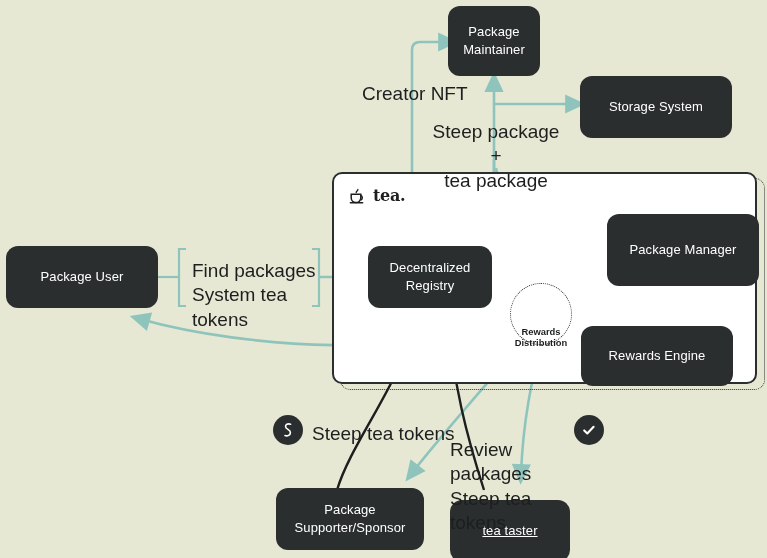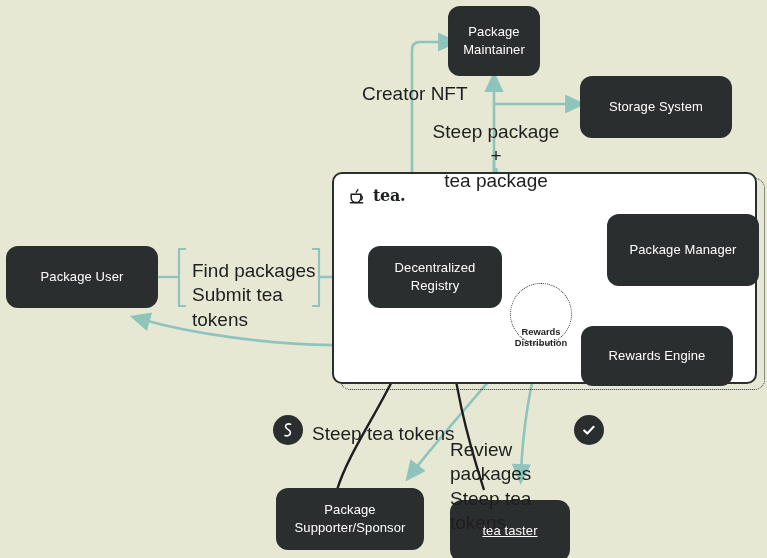--- a/index.html
+++ b/index.html
@@ -182,21 +182,21 @@
     <span class="brand-word">tea.</span>
   </div>
 
   <div class="node" style="left:448px; top:6px; width:92px; height:70px; white-space:pre-line;">Package
 Maintainer</div>
 
   <div class="node" style="left:580px; top:76px; width:152px; height:62px;">Storage System</div>
 
   <div class="node" style="left:6px; top:246px; width:152px; height:62px;">Package User</div>
 
-  <div class="node" style="left:368px; top:246px; width:134px; height:62px; white-space:pre-line;">Decentralized
+  <div class="node" style="left:368px; top:246px; width:124px; height:62px; white-space:pre-line;">Decentralized
 Registry</div>
 
   <div class="node" style="left:581px; top:214px; width:152px; height:72px;margin-left:26px;">Package Manager</div>
 
   <div class="node" style="left:581px; top:288px; width:152px; height:60px;margin-top:38px;">Rewards Engine</div>
 
   <div class="node" style="left:276px; top:488px; width:148px; height:62px; white-space:pre-line;">Package
 Supporter/Sponsor</div>
 
   <div class="node" style="left:450px; top:500px; width:120px; height:62px;text-decoration:underline;">tea taster</div>
@@ -205,21 +205,21 @@
     <span style="white-space:pre-line;">Rewards
 Distribution</span>
   </div>
 
   <div class="label" style="left:362px; top:82px;">Creator NFT</div>
 
   <div class="label center" style="left:428px; top:120px; width:136px;">Steep package +
 tea package</div>
 
   <div class="label" style="left:192px; top:259px; width:128px;">Find packages
-Submit tea tokens</div>
+System tea tokens</div>
 
   <div class="label" style="left:312px; top:422px;">Steep tea tokens</div>
 
   <div class="label" style="left:450px; top:438px; width:140px;">Review packages
 Steep tea tokens</div>
 
   <div class="badge" style="left:273px; top:415px;">
     <svg width="14" height="16" viewBox="0 0 14 16">
       <path d="M9.6,2.2 C6.6,1.2 4.2,2.6 4.6,4.8 C5,7.2 9.4,7.6 9.4,10.4 C9.4,13 6.6,14.6 4.0,13.6" fill="none" stroke="#ffffff" stroke-width="1.6" stroke-linecap="round"></path>
     </svg>

